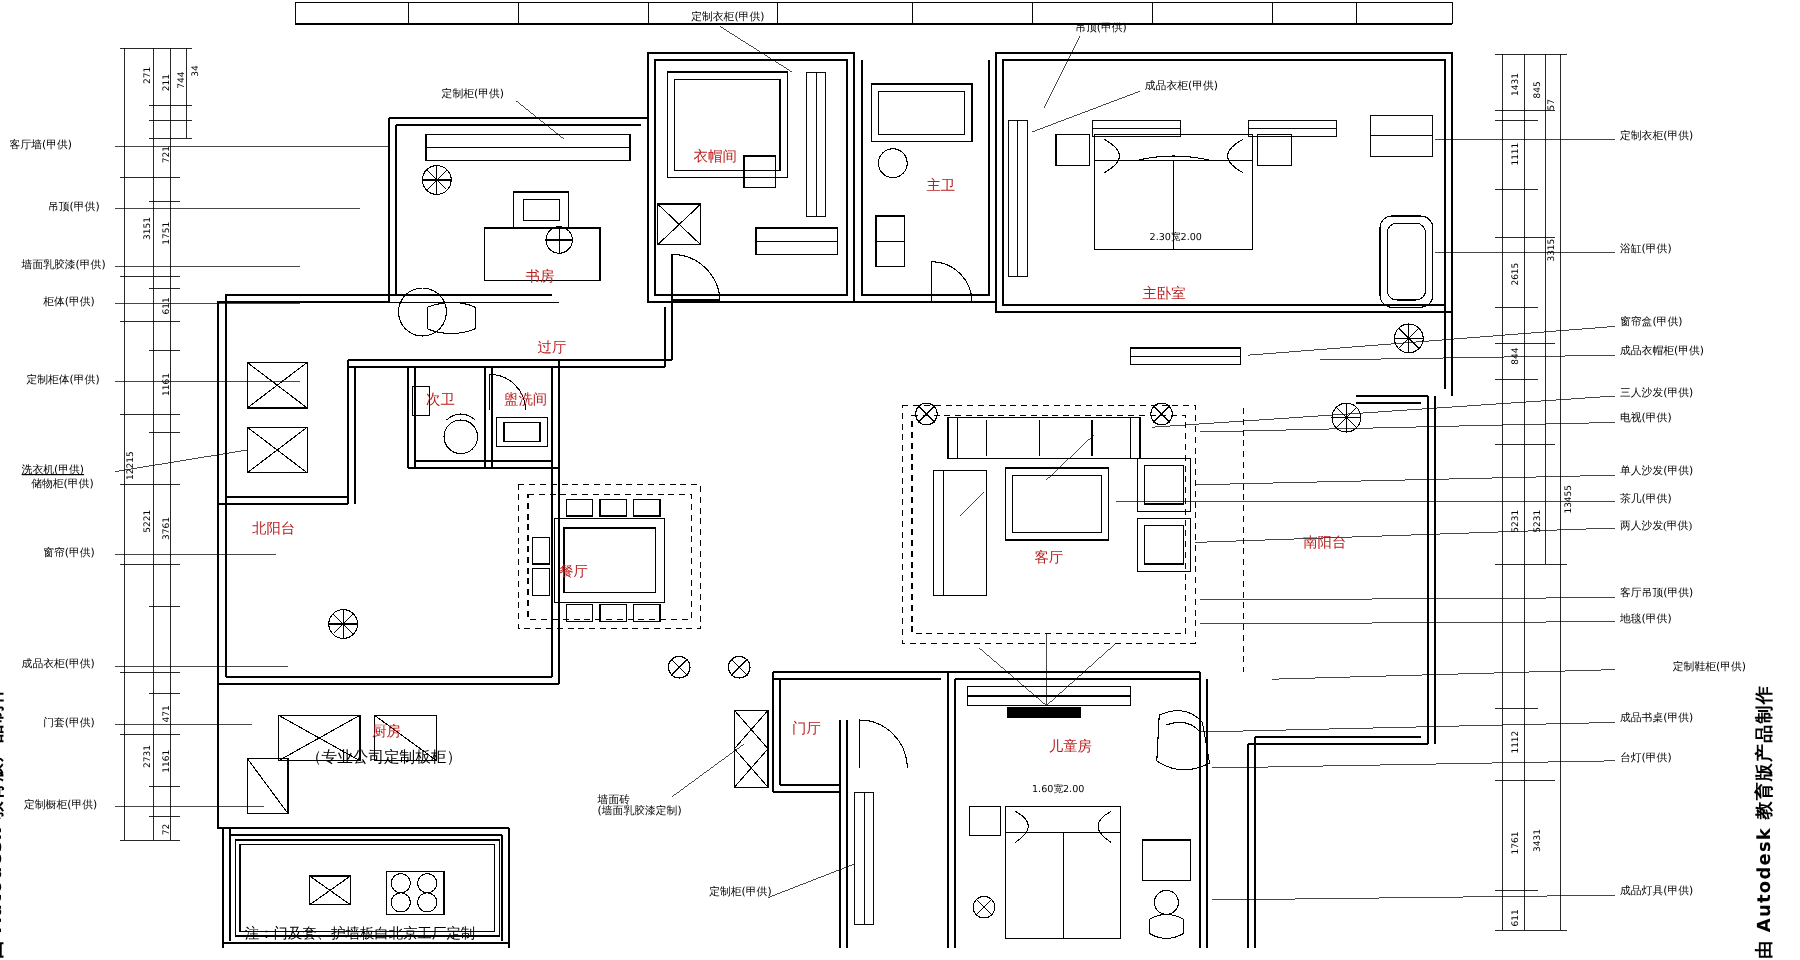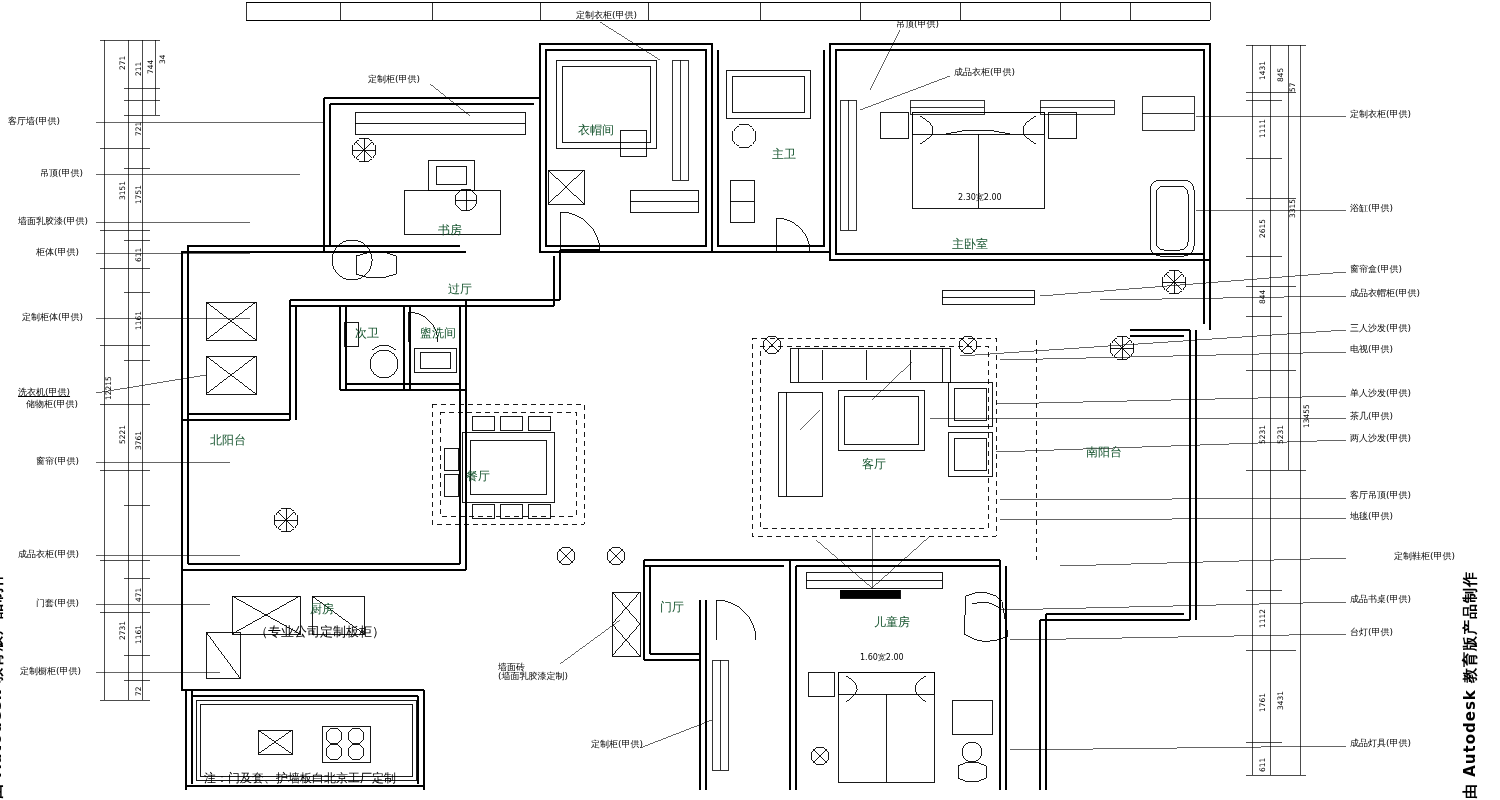--- a/index.html
+++ b/index.html
@@ -1,20 +1,20 @@
 <!DOCTYPE html>
 <html><head>
 <meta charset="utf-8">
 <style>
   html,body{margin:0;padding:0;background:#fff;}
   body{width:1500px;height:800px;overflow:hidden;font-family:"DejaVu Sans","Liberation Sans",sans-serif;}
   #plan{position:relative;width:1500px;height:800px;background:#ffffff;}
   .lyr{position:absolute;left:0;top:0;width:1500px;height:800px;}
   .lbl{position:absolute;font-size:9px;color:#000;white-space:nowrap;line-height:1;}
-  .rmname{position:absolute;font-size:12px;color:#14532d;white-space:nowrap;font-weight:normal;}
+  .rmname{position:absolute;font-size:12px;color:#b91c1c;white-space:nowrap;font-weight:normal;}
   .dimv{position:absolute;font-size:7.5px;color:#000;white-space:nowrap;transform:rotate(-90deg);transform-origin:left top;}
   .wm{position:absolute;font-size:15px;font-weight:bold;color:#000;white-space:nowrap;letter-spacing:1px;}
   .wmL{left:6px;top:780px;transform:rotate(-90deg);transform-origin:left bottom;}
   .wmR{left:1480px;top:780px;transform:rotate(-90deg);transform-origin:left bottom;}
   .note{position:absolute;font-size:12px;color:#000;white-space:nowrap;}
   .bed-txt{position:absolute;font-size:8px;color:#000;white-space:nowrap;}
 </style>
 </head>
 <body>
 
@@ -473,21 +473,21 @@
   <div class="lbl" style="left:954px;top:68px;">成品衣柜(甲供)</div>
 
   <div class="lbl" style="left:1350px;top:110px;">定制衣柜(甲供)</div>
   <div class="lbl" style="left:1350px;top:204px;">浴缸(甲供)</div>
   <div class="lbl" style="left:1350px;top:265px;">窗帘盒(甲供)</div>
   <div class="lbl" style="left:1350px;top:289px;">成品衣帽柜(甲供)</div>
   <div class="lbl" style="left:1350px;top:324px;">三人沙发(甲供)</div>
   <div class="lbl" style="left:1350px;top:345px;">电视(甲供)</div>
   <div class="lbl" style="left:1350px;top:389px;">单人沙发(甲供)</div>
   <div class="lbl" style="left:1350px;top:412px;">茶几(甲供)</div>
-  <div class="lbl" style="left:1350px;top:434px;">两人沙发(甲供)</div>
+  <div class="lbl" style="left:1350px;top:434px;font-family:Liberation Serif, serif;">两人沙发(甲供)</div>
   <div class="lbl" style="left:1350px;top:491px;">客厅吊顶(甲供)</div>
   <div class="lbl" style="left:1350px;top:512px;">地毯(甲供)</div>
   <div class="lbl" style="left:1350px;top:552px;margin-left:44px;">定制鞋柜(甲供)</div>
   <div class="lbl" style="left:1350px;top:595px;">成品书桌(甲供)</div>
   <div class="lbl" style="left:1350px;top:628px;">台灯(甲供)</div>
   <div class="lbl" style="left:1350px;top:739px;">成品灯具(甲供)</div>
 
   <div class="lbl" style="left:498px;top:663px;">
     <span style="white-space:pre-line;">墙面砖
 (墙面乳胶漆定制)</span>

